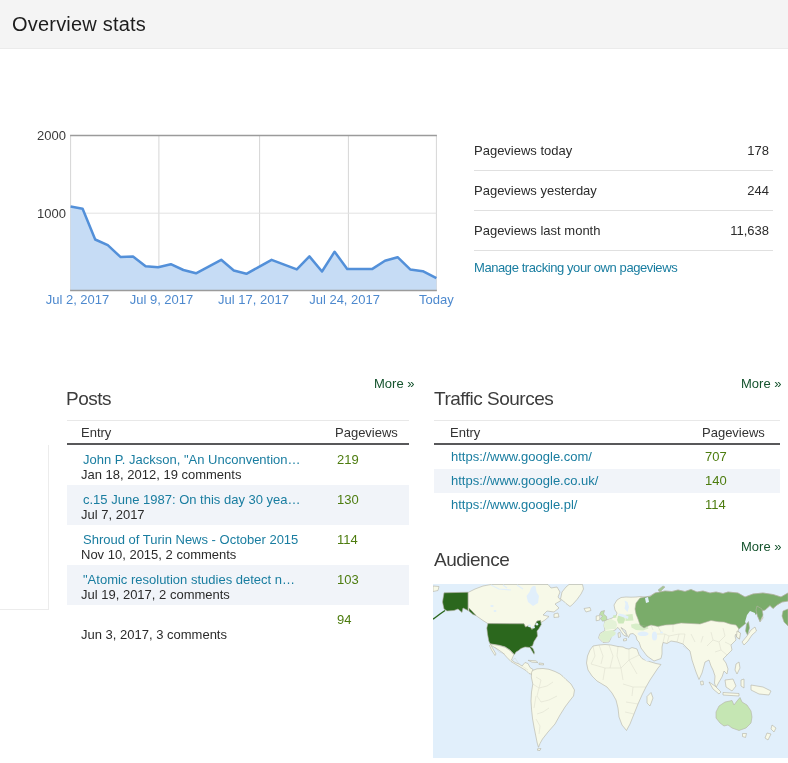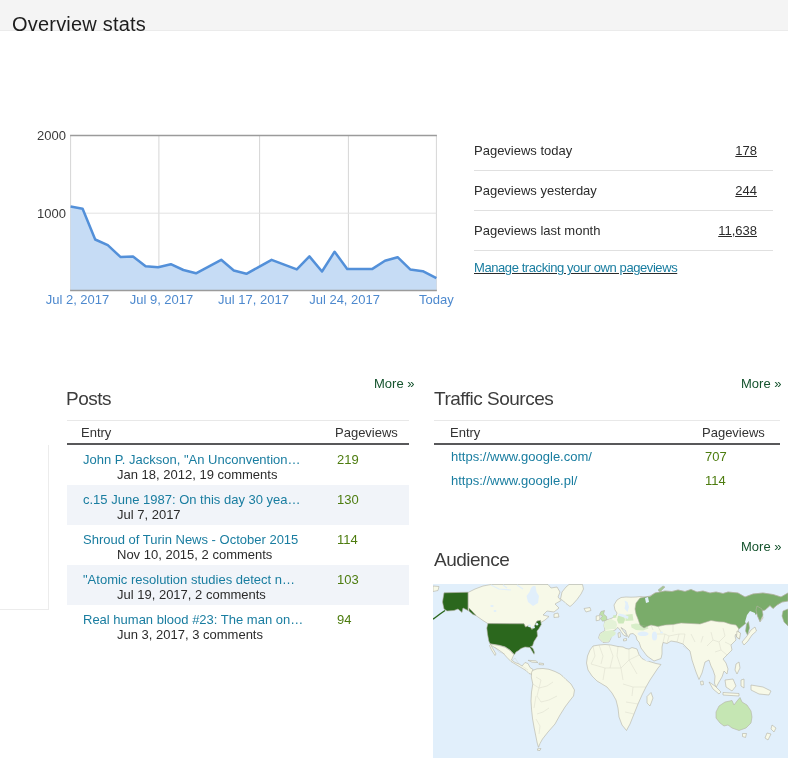--- a/index.html
+++ b/index.html
@@ -1,29 +1,29 @@
 <!DOCTYPE html>
 <html><head>
 <meta charset="utf-8">
 <style>
 * { margin:0; padding:0; box-sizing:border-box; }
 html,body { width:788px; height:763px; background:#fff; font-family:"Liberation Sans", sans-serif; overflow:hidden; position:relative; }
 .abs { position:absolute; }
-.topbar { left:0; top:0; width:788px; height:31px; background:#f4f4f4; border-bottom:1px solid #ebebeb; }
+.topbar { left:0; top:0; width:788px; height:49px; background:#f4f4f4; border-bottom:1px solid #ebebeb; }
 .topbar h1 { position:absolute; left:12px; top:13px; font-size:20px; font-weight:normal; color:#1d1d1d; letter-spacing:0.2px; }
 .more { font-size:13px; color:#14532d; }
 .sechead { font-size:19px; color:#3c3c3c; letter-spacing:-0.5px; }
 .stats { left:474px; top:131px; width:299px; font-size:13px; color:#2b2b2b; }
 .srow { height:40px; line-height:40px; border-bottom:1px solid #e0e0e0; position:relative; }
-.srow .v { position:absolute; right:16px; top:0;text-decoration:underline; }
+.srow .v { position:absolute; right:4px; top:0; }
 .teal { color:#197da0; }
 .pg { color:#4d7c0f; }
 .stripe { background:#f1f4f9; }
 .ptitle { color:#197da0; }
-.pdate { color:#2b2b2b;margin-left:36px; }
+.pdate { color:#2b2b2b; }
 </style>
 </head>
 <body>
 <div class="abs topbar">
     <h1>Overview stats</h1>
   </div>
 
 <svg class="abs" style="left:20px; top:125px;" width="440" height="190" viewBox="0 0 440 190">
   <g transform="translate(-20,-125)">
     <line x1="70.6" y1="135.4" x2="70.6" y2="290" stroke="#d6d6d6" stroke-width="1"></line>
@@ -43,21 +43,21 @@
     <text x="253.5" y="304" text-anchor="middle" font-size="13" fill="#4d89ce">Jul 17, 2017</text>
     <text x="344.6" y="304" text-anchor="middle" font-size="13" fill="#4d89ce">Jul 24, 2017</text>
     <text x="436.4" y="304" text-anchor="middle" font-size="13" fill="#4d89ce">Today</text>
   </g>
 </svg>
 
 <div class="abs stats">
   <div class="srow">Pageviews today<span class="v">178</span></div>
   <div class="srow">Pageviews yesterday<span class="v">244</span></div>
   <div class="srow">Pageviews last month<span class="v">11,638</span></div>
-  <div style="height:40px; line-height:34px;text-decoration:underline;"><span class="teal" style="letter-spacing:-0.42px;">Manage tracking your own pageviews</span></div>
+  <div style="height:40px; line-height:34px;"><span class="teal" style="letter-spacing:-0.42px;">Manage tracking your own pageviews</span></div>
 </div>
 
 <div class="abs more" style="left:374px; top:376px;">More »</div>
 <div class="abs sechead" style="left:66px; top:388px;">Posts</div>
 <div class="abs" style="left:67px; top:420px; width:342px;">
   <div style="border-top:1px solid #e8e8e8; border-bottom:2px solid #58585a; height:25px; position:relative; font-size:13px; color:#333;">
     <span style="position:absolute; left:14px; top:4px;">Entry</span>
     <span style="position:absolute; left:268px; top:4px;">Pageviews</span>
   </div>
   <div class="prow" style="height:40px; position:relative;">
@@ -74,36 +74,39 @@
     <div class="ptitle" style="position:absolute; left:16px; top:7px; font-size:13px;">Shroud of Turin News - October 2015</div>
     <div class="pdate" style="position:absolute; left:14px; top:22px; font-size:13px;">Nov 10, 2015, 2 comments</div>
     <div class="pg" style="position:absolute; left:270px; top:7px; font-size:13px;">114</div>
   </div>
   <div class="prow stripe" style="height:40px; position:relative;">
     <div class="ptitle" style="position:absolute; left:16px; top:7px; font-size:13px;">"Atomic resolution studies detect n…</div>
     <div class="pdate" style="position:absolute; left:14px; top:22px; font-size:13px;">Jul 19, 2017, 2 comments</div>
     <div class="pg" style="position:absolute; left:270px; top:7px; font-size:13px;">103</div>
   </div>
   <div class="prow" style="height:40px; position:relative;">
-    <div class="ptitle" style="position:absolute; left:16px; top:7px; font-size:13px;">Real human blood #23: The man on…</div>
     <div class="pdate" style="position:absolute; left:14px; top:22px; font-size:13px;">Jun 3, 2017, 3 comments</div>
     <div class="pg" style="position:absolute; left:270px; top:7px; font-size:13px;">94</div>
   </div>
 </div>
 
 <div class="abs more" style="left:741px; top:376px;">More »</div>
 <div class="abs sechead" style="left:434px; top:388px;">Traffic Sources</div>
 <div class="abs" style="left:434px; top:420px; width:346px;">
   <div style="border-top:1px solid #e8e8e8; border-bottom:2px solid #58585a; height:25px; position:relative; font-size:13px; color:#333;">
     <span style="position:absolute; left:16px; top:4px;">Entry</span>
     <span style="position:absolute; left:268px; top:4px;">Pageviews</span>
   </div>
   <div style="height:24px; position:relative; font-size:13px;">
     <span class="ptitle" style="position:absolute; left:17px; top:4px;">https://www.google.com/</span>
     <span class="pg" style="position:absolute; left:271px; top:4px;">707</span>
+  </div>
+  <div class="stripe" style="height:24px; position:relative; font-size:13px;">
+    <span class="ptitle" style="position:absolute; left:17px; top:4px;">https://www.google.co.uk/</span>
+    <span class="pg" style="position:absolute; left:271px; top:4px;">140</span>
   </div>
   <div style="height:24px; position:relative; font-size:13px;">
     <span class="ptitle" style="position:absolute; left:17px; top:4px;">https://www.google.pl/</span>
     <span class="pg" style="position:absolute; left:271px; top:4px;">114</span>
   </div>
 </div>
 
 <div class="abs more" style="left:741px; top:539px;">More »</div>
 <div class="abs sechead" style="left:434px; top:549px;">Audience</div>
 <div class="abs" id="mapbox" style="left:433px; top:584px; width:355px; height:174px;">

